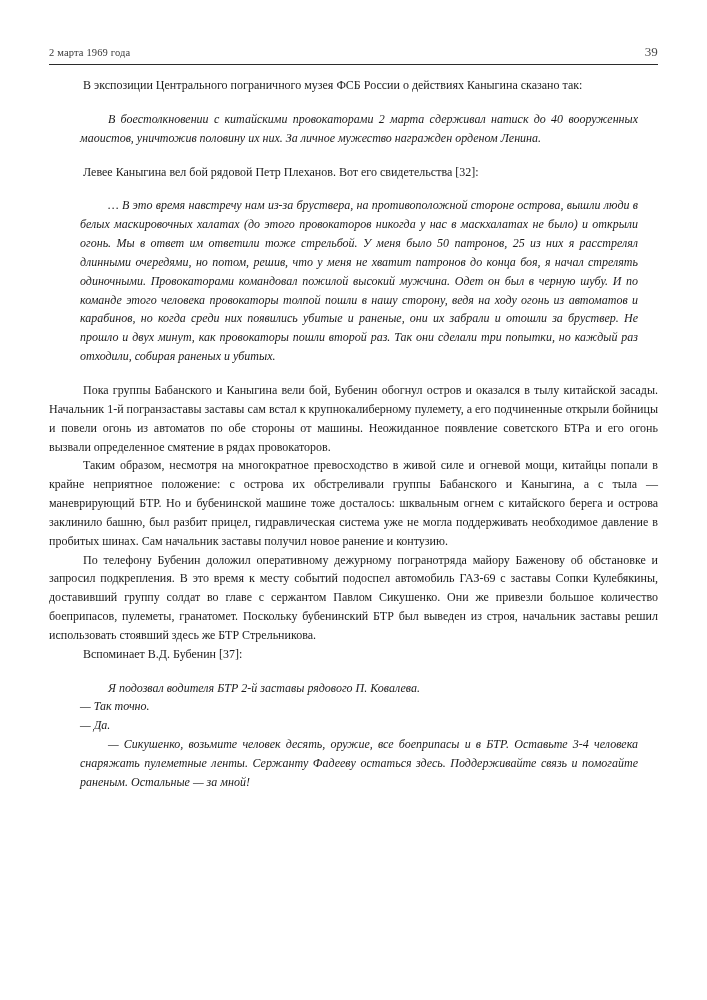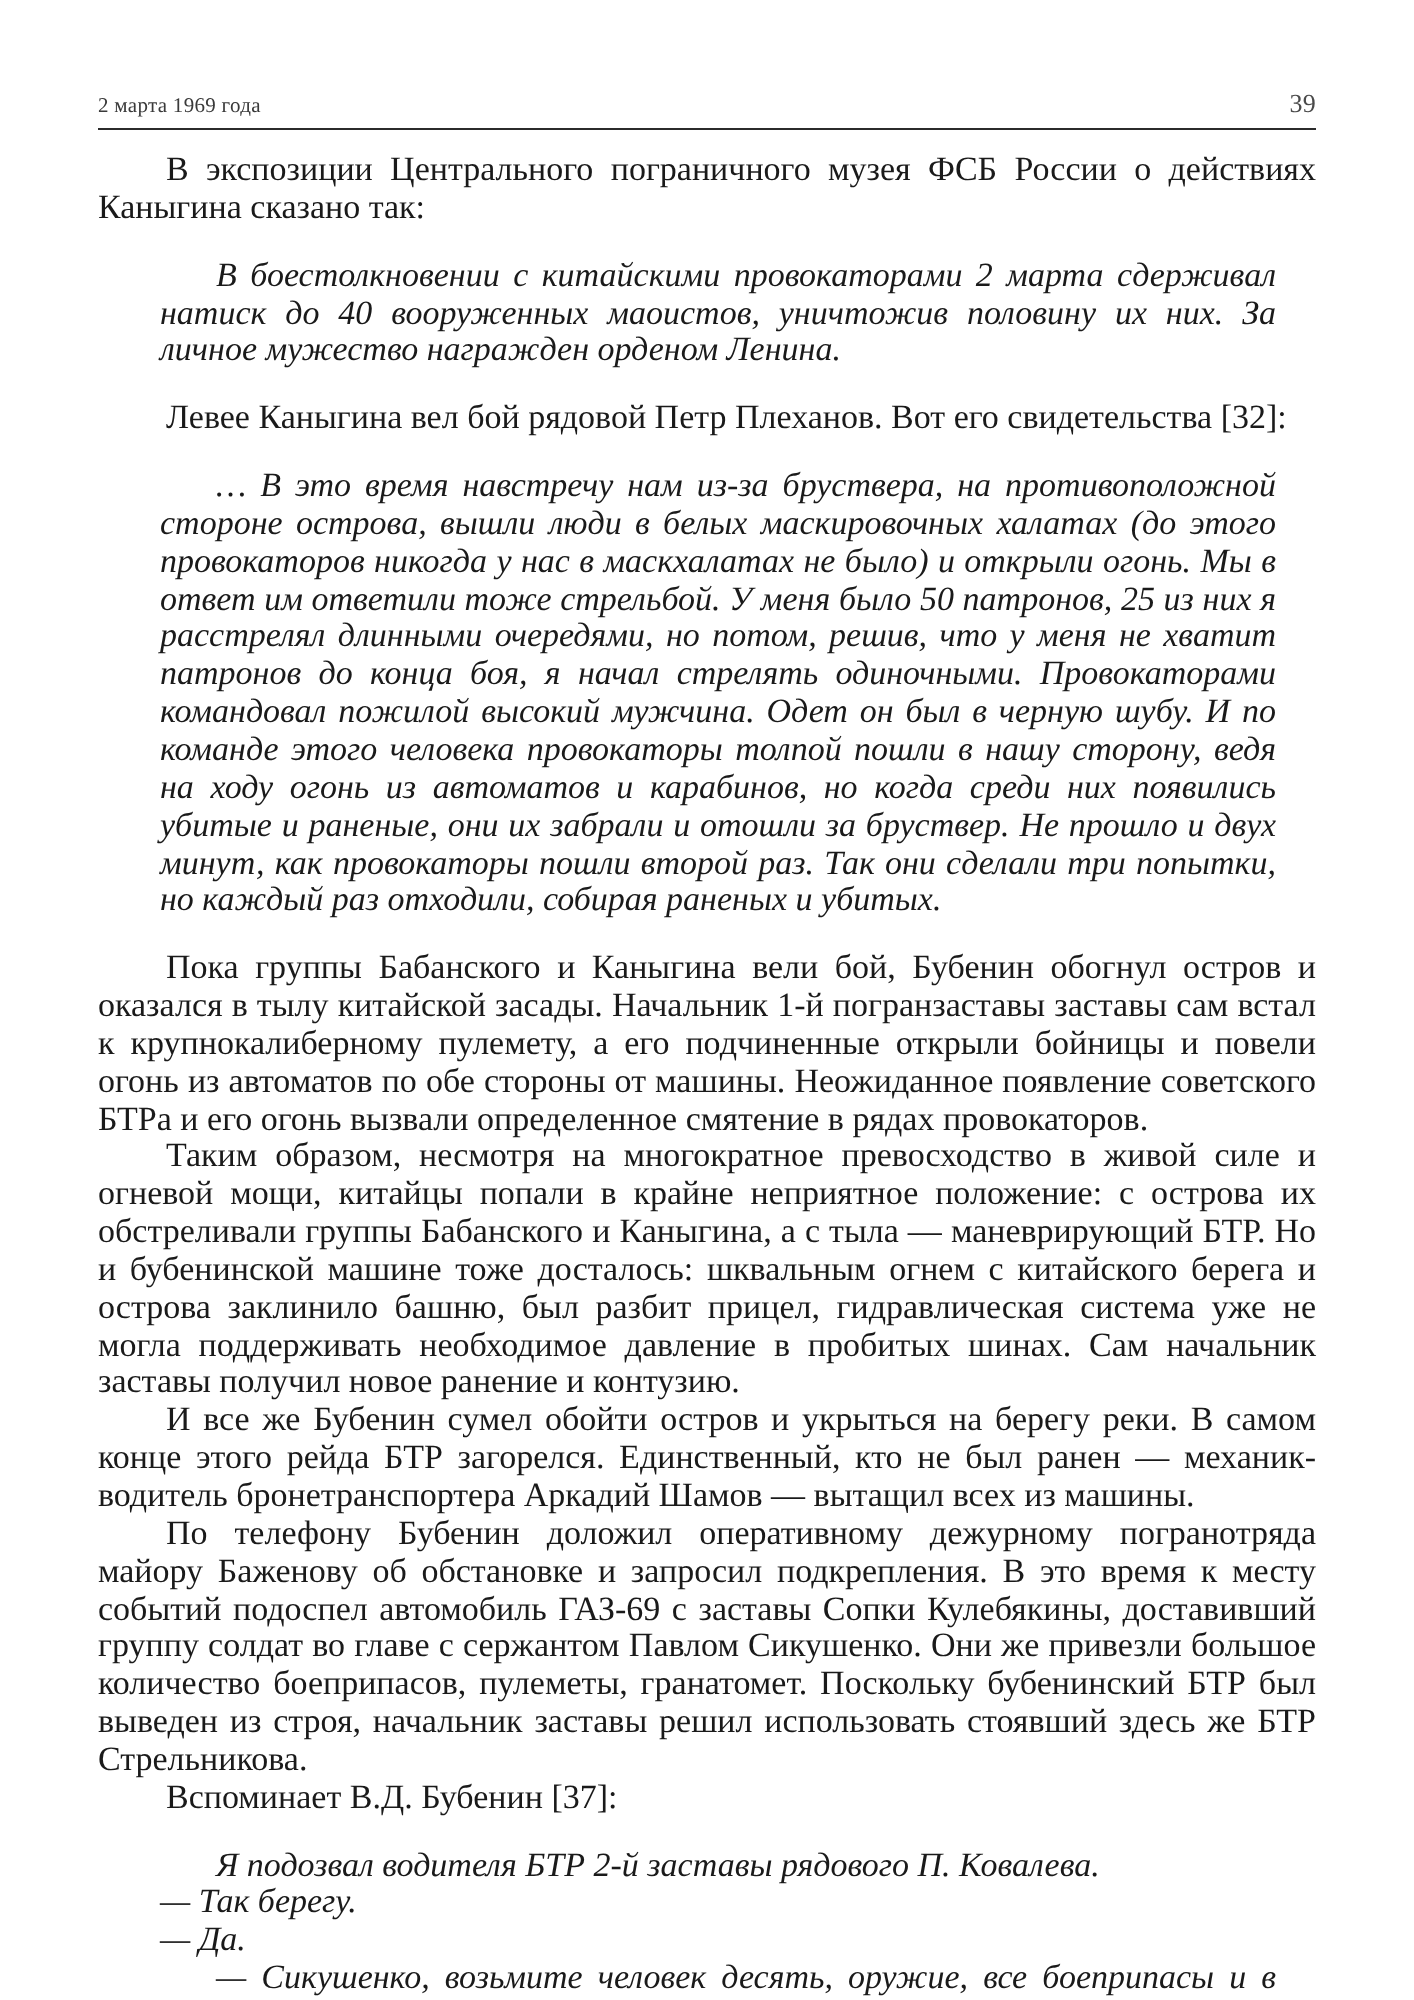--- a/index.html
+++ b/index.html
@@ -42,21 +42,21 @@
   .head-rule {
     border: 0;
     border-top: 1.4px solid #2b2b2b;
     margin: 0 0 11px 0;
     width: 100%;
   }
 
   
   .body-text p {
     margin: 0;
-    font-size: 17px;
+    font-size: 12px;
     line-height: 18.85px;
     text-align: justify;
     text-indent: 34px;
     hyphens: manual;
   }
 
   
   .quote {
     margin: 15px 0 15px 0;
     padding: 0 20px 0 31px;
@@ -97,25 +97,24 @@
     </blockquote>
 
     <p>Левее Каныгина вел бой рядовой Петр Плеханов. Вот его свидетельства [32]:</p>
 
     <blockquote class="quote">
       <p>… В это время навстречу нам из-за бруствера, на противоположной стороне острова, вышли люди в белых маскировочных халатах (до этого провокаторов никогда у нас в маскхалатах не было) и открыли огонь. Мы в ответ им ответили тоже стрельбой. У меня было 50 патронов, 25 из них я расстрелял длинными очередями, но потом, решив, что у меня не хватит патронов до конца боя, я начал стрелять одиночными. Провокаторами командовал пожилой высокий мужчина. Одет он был в черную шубу. И по команде этого человека провокаторы толпой пошли в нашу сторону, ведя на ходу огонь из автоматов и карабинов, но когда среди них появились убитые и раненые, они их забрали и отошли за бруствер. Не прошло и двух минут, как провокаторы пошли второй раз. Так они сделали три попытки, но каждый раз отходили, собирая раненых и убитых.</p>
     </blockquote>
 
     <p>Пока группы Бабанского и Каныгина вели бой, Бубенин обогнул остров и оказался в тылу китайской засады. Начальник 1-й погранзаставы заставы сам встал к крупнокалиберному пулемету, а его подчиненные открыли бойницы и повели огонь из автоматов по обе стороны от машины. Неожиданное появление советского БТРа и его огонь вызвали определенное смятение в рядах провокаторов.</p>
     <p>Таким образом, несмотря на многократное превосходство в живой силе и огневой мощи, китайцы попали в крайне неприятное положение: с острова их обстреливали группы Бабанского и Каныгина, а с тыла — маневрирующий БТР. Но и бубенинской машине тоже досталось: шквальным огнем с китайского берега и острова заклинило башню, был разбит прицел, гидравлическая система уже не могла поддерживать необходимое давление в пробитых шинах. Сам начальник заставы получил новое ранение и контузию.</p>
-    <p>И все же Бубенин сумел обойти остров и укрыться на берегу реки. В самом конце этого рейда БТР загорелся. Единственный, кто не был ранен — механик-водитель бронетранспортера Аркадий Шамов — вытащил всех из машины.</p>
     <p>По телефону Бубенин доложил оперативному дежурному погранотряда майору Баженову об обстановке и запросил подкрепления. В это время к месту событий подоспел автомобиль ГАЗ-69 с заставы Сопки Кулебякины, доставивший группу солдат во главе с сержантом Павлом Сикушенко. Они же привезли большое количество боеприпасов, пулеметы, гранатомет. Поскольку бубенинский БТР был выведен из строя, начальник заставы решил использовать стоявший здесь же БТР Стрельникова.</p>
     <p>Вспоминает В.Д. Бубенин [37]:</p>
 
     <blockquote class="quote dialogue">
       <p class="lead">Я подозвал водителя БТР 2-й заставы рядового П. Ковалева.</p>
-      <p>— Так берегу.</p>
+      <p>— Так точно.</p>
       <p>— Да.</p>
       <p class="lead">— Сикушенко, возьмите человек десять, оружие, все боеприпасы и в БТР. Оставьте 3-4 человека снаряжать пулеметные ленты. Сержанту Фадееву остаться здесь. Поддерживайте связь и помогайте раненым. Остальные — за мной!</p>
     </blockquote>
 
   </div>
 </div>
 
 </body></html>

